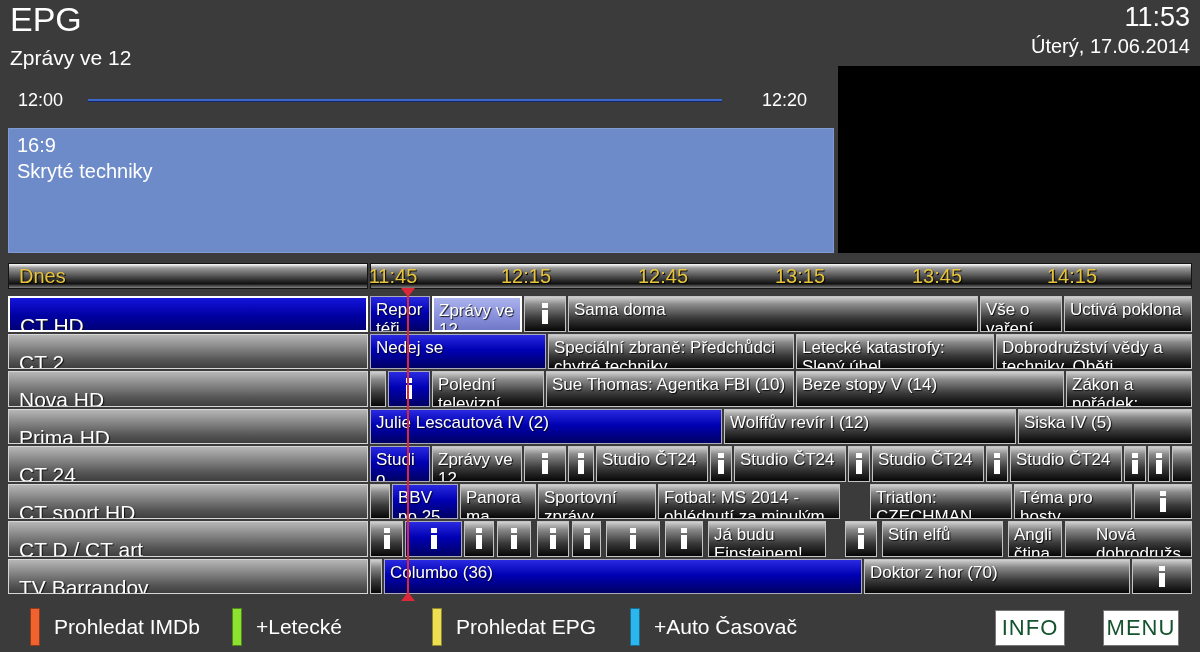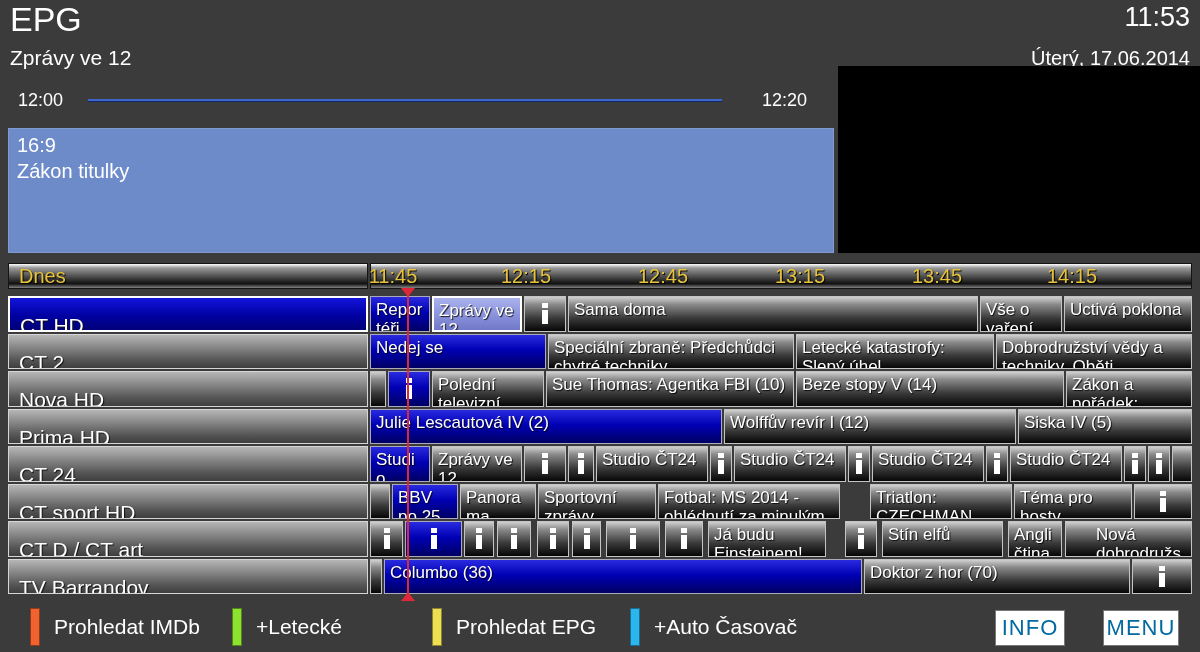--- a/index.html
+++ b/index.html
@@ -8,21 +8,21 @@
     position:relative; overflow:hidden;
     background:#3b3b3b; color:#fff;
     font-family:"Liberation Sans", sans-serif;
   }
   .abs { position:absolute; }
 
   
   .app-title   { left:10px; top:0;  font-size:34px; font-weight:400; }
   .app-sub     { left:10px; top:46px; font-size:21px; }
   .clock       { right:10px; top:2px; font-size:27px; text-align:right; }
-  .date        { right:10px; top:35px; font-size:20px; text-align:right;margin-top:12px; }
+  .date        { right:10px; top:35px; font-size:20px; text-align:right; }
   .prog-start  { left:18px;  top:90px; font-size:18px; }
   .prog-end    { left:762px; top:90px; font-size:18px; }
   .prog-line   { left:88px; top:99px; width:634px; height:3px;
                  background:#3c66c8; border-bottom:1px solid #14286e; }
   .video-box   { left:838px; top:66px; width:362px; height:187px; background:#000; }
   .info-panel  { left:8px; top:128px; width:826px; height:125px;
                  background:#6d8bc8; border:1px solid #7f9bd2;
                  padding:3px 8px; font-size:20px; line-height:26px; }
 
   
@@ -76,21 +76,21 @@
               border-left:7px solid transparent; border-right:7px solid transparent;
               border-top:9px solid #dc2838; }
   .now-bot  { left:401px; top:592px; width:0; height:0; z-index:6;
               border-left:7px solid transparent; border-right:7px solid transparent;
               border-bottom:9px solid #dc2838; }
 
   
   .hotkey { position:absolute; top:607px; height:40px; display:flex; align-items:center; gap:14px;
             font-size:21px; }
   .swatch { display:inline-block; width:10px; height:38px; border:1px solid rgba(0,0,0,.4); }
-  .fbtn { position:absolute; top:610px; height:36px; background:#fff; color:#0369a1;
+  .fbtn { position:absolute; top:610px; height:36px; background:#fff; color:#14532d;
           border:1px solid #777; display:flex; align-items:center; justify-content:center;
           font-size:22px; letter-spacing:1px; }
   .fbtn.info { left:995px;  width:70px; }
   .fbtn.menu { left:1103px; width:76px; }
 </style>
 </head>
 <body>
 
 <div class="abs app-title">EPG</div>
 <div class="abs app-sub">Zprávy ve 12</div>
@@ -98,21 +98,21 @@
 <div class="abs date">Úterý, 17.06.2014</div>
 
 <div class="abs prog-start">12:00</div>
 <div class="abs prog-line"></div>
 <div class="abs prog-end">12:20</div>
 
 <div class="abs video-box"></div>
 
 <div class="abs info-panel">
   <div>16:9</div>
-  <div>Zákon titulky</div>
+  <div>Skryté techniky</div>
 </div>
 
 <div class="abs tlbar tl-day">Dnes</div>
 <div class="abs tlbar tl-times">
     <span class="tick" style="left: 22px;">11:45</span>
     <span class="tick" style="left: 155px;">12:15</span>
     <span class="tick" style="left: 292px;">12:45</span>
     <span class="tick" style="left: 429px;">13:15</span>
     <span class="tick" style="left: 566px;">13:45</span>
     <span class="tick" style="left: 701px;">14:15</span>

